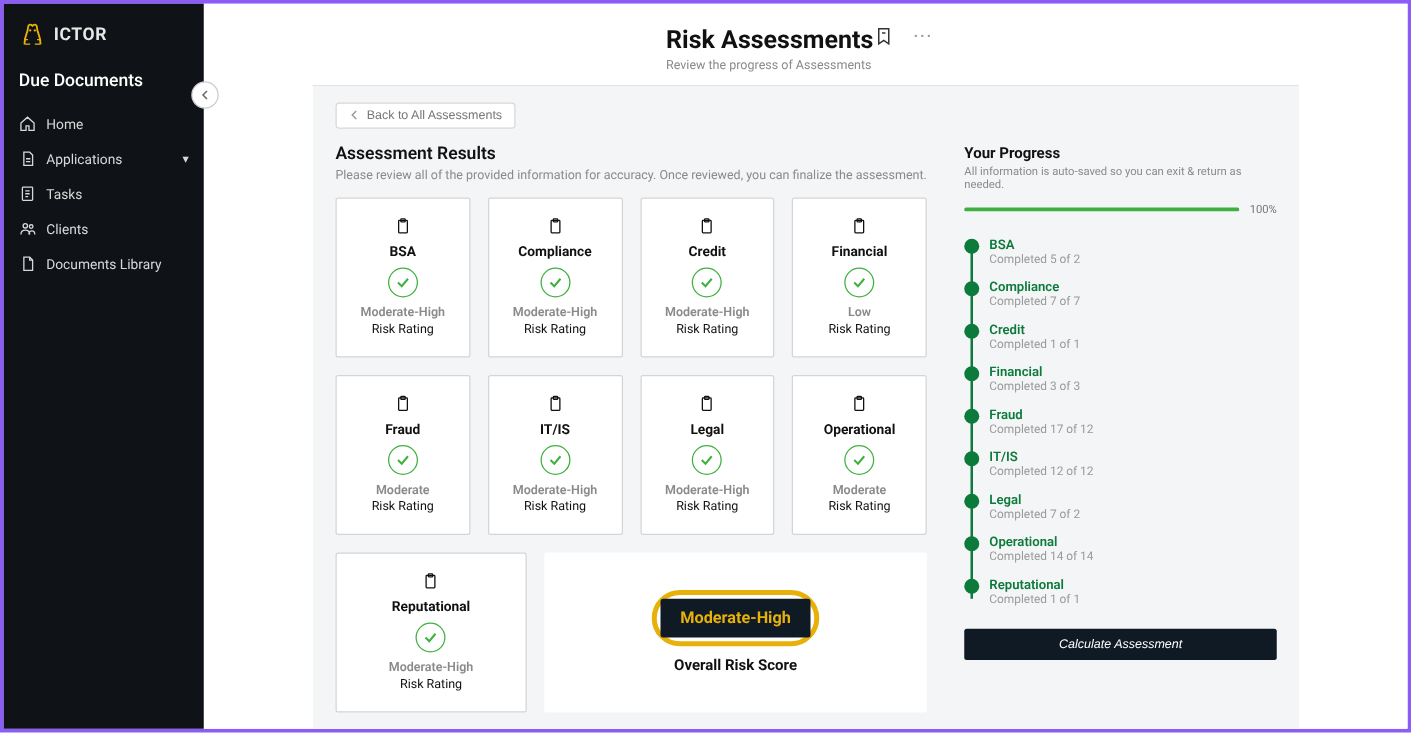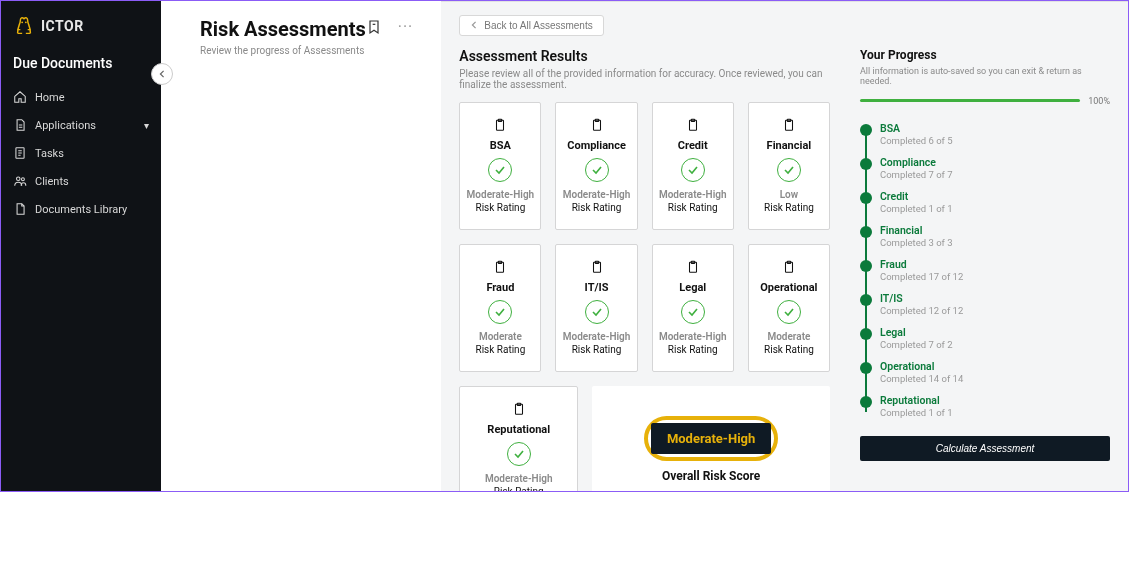--- a/index.html
+++ b/index.html
@@ -6,25 +6,24 @@
   body {
     font-family: -apple-system, BlinkMacSystemFont, "Segoe UI", Roboto, Arial, sans-serif;
     background: #fff;
     color: #111;
     width: 1129px;
     height: 586px;
     overflow: hidden;
   }
   .frame {
     width: 1129px;
-    height: 492px;
-    border: 1px solid #8b5cf6;
+    height: 586px;
+    border: 3px solid #8b5cf6;
     display: flex;
     position: relative;
-    gap: 21px;
   }
   
   .sidebar {
     width: 160px;
     background: #0f1216;
     color: #e8e8e8;
     display: flex;
     flex-direction: column;
     padding: 10px 0;
     position: relative;
@@ -69,22 +68,23 @@
     display:flex; align-items:center; justify-content:center;
     font-size: 11px;
     color:#555;
     cursor:pointer;
     z-index: 5;
   }
   
   .main {
     flex: 1;
     display: flex;
-    flex-direction: row;
+    flex-direction: column;
     background: #fff;
+    align-items: center;
   }
   .header {
     padding: 16px 28px 10px 18px;
     display:flex;
     align-items:flex-start;
     justify-content:space-between;
   }
   .header h1 {
     font-size: 20px;
     font-weight: 700;
@@ -460,21 +460,21 @@
           <div class="prog-note">All information is auto-saved so you can exit &amp; return as needed.</div>
           <div class="prog-bar-wrap">
             <div class="prog-bar-track"></div>
             <div class="prog-bar-pct">100%</div>
           </div>
           <div class="timeline" id="timeline">
             <div class="timeline-line"></div>
           <div class="tl-item">
                 <div class="tl-dot"></div>
                 <div class="tl-name">BSA</div>
-                <div class="tl-sub">Completed 6 of 5</div>
+                <div class="tl-sub">Completed 5 of 2</div>
               </div>
               <div class="tl-item">
                 <div class="tl-dot"></div>
                 <div class="tl-name">Compliance</div>
                 <div class="tl-sub">Completed 7 of 7</div>
               </div>
               <div class="tl-item">
                 <div class="tl-dot"></div>
                 <div class="tl-name">Credit</div>
                 <div class="tl-sub">Completed 1 of 1</div>

